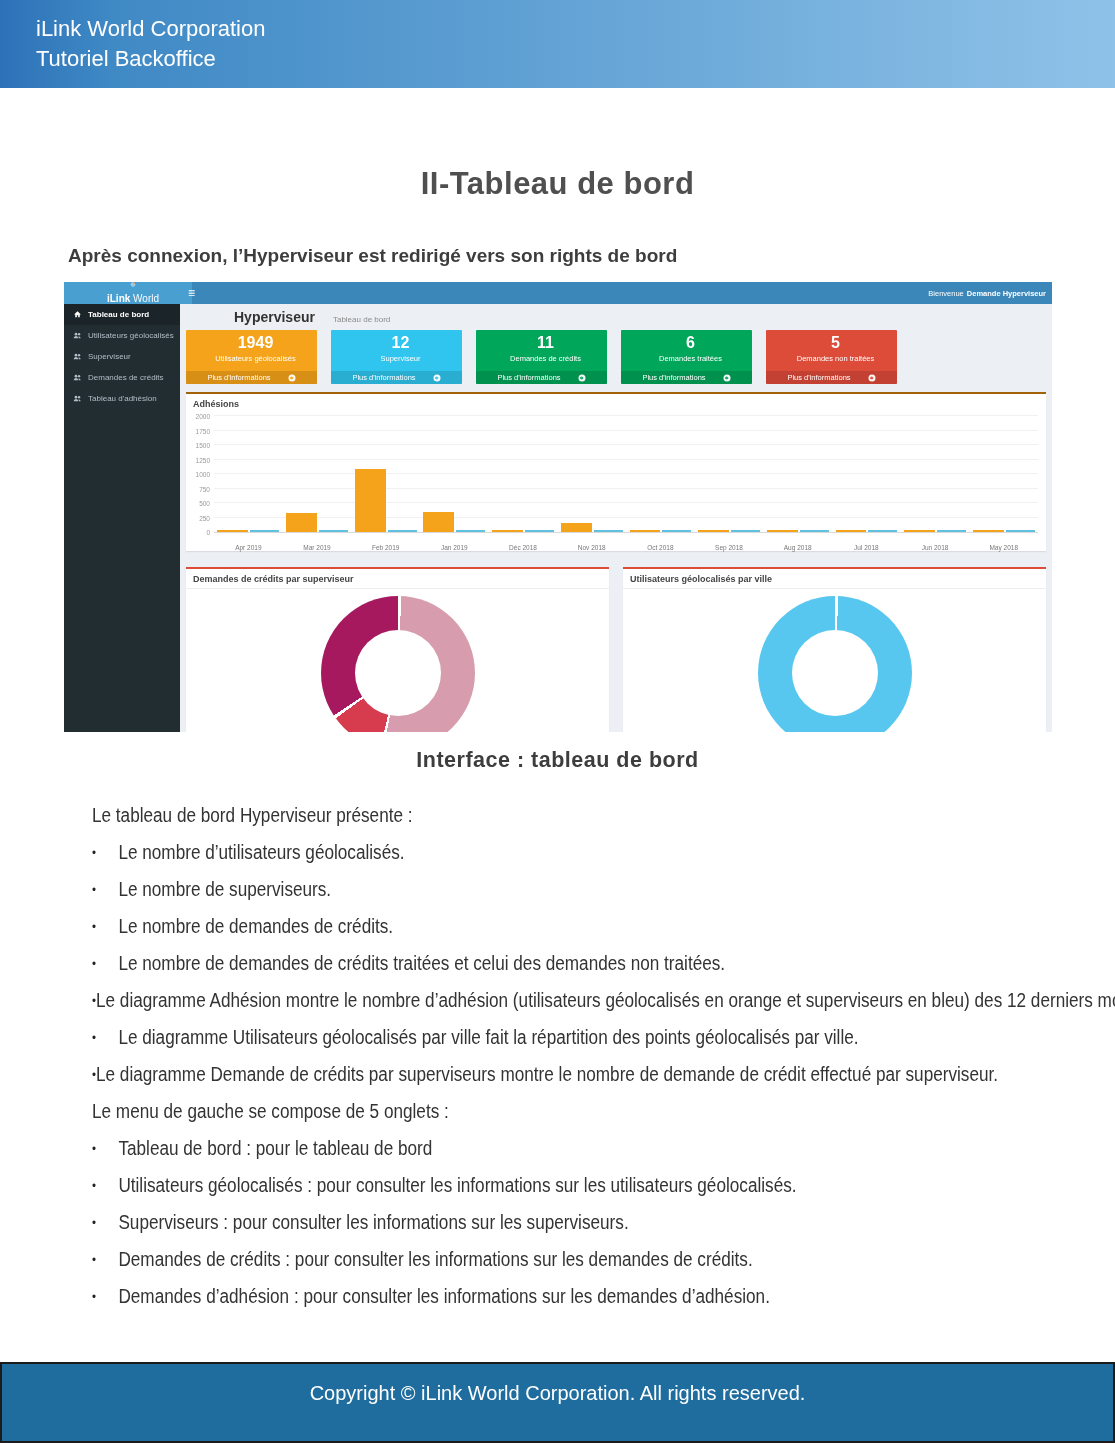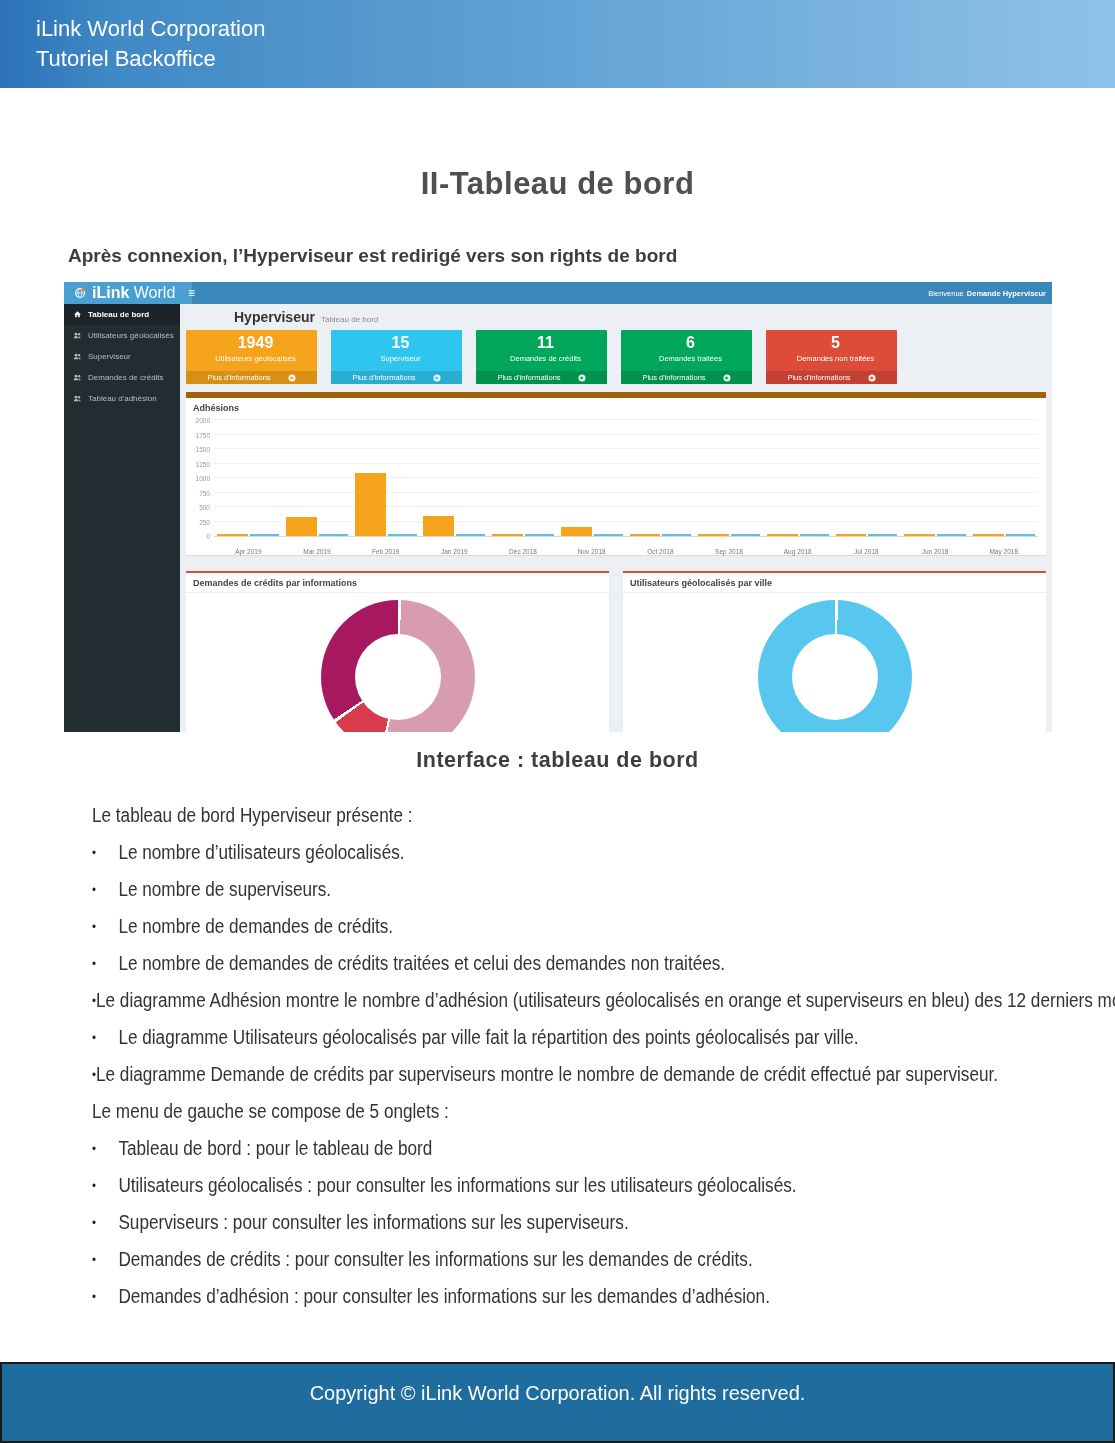--- a/index.html
+++ b/index.html
@@ -34,50 +34,50 @@
     position:absolute; top:1362px; left:0; width:1115px; height:81px;
     background:#1f6d9e; border:2px solid #1b1b1b; color:#fff;
     text-align:center; padding-top:18px; font-size:20px;
   }
 
   
   .dashboard { position:absolute; top:282px; left:64px; width:988px; height:450px;
                font-family:"Liberation Sans", sans-serif; }
   .db-topbar { position:absolute; top:0; left:0; right:0; height:22px; background:#3b87ba; }
   .db-logo { position:absolute; top:0; left:0; width:128px; height:22px; background:#4a9fd1;
-             color:#fff; font-size:16px; display:flex; align-items:center; gap:6px; padding-left:10px; }
+             color:#fff; font-size:10px; display:flex; align-items:center; gap:6px; padding-left:10px;flex-direction:column; }
   .db-logo b { font-weight:bold; } .db-logo .lw { font-weight:300; opacity:.95; }
   .db-burger { position:absolute; left:124px; top:0; height:22px; color:#fff; font-size:12px;
                display:flex; align-items:center; cursor:pointer; }
   .db-welcome { position:absolute; right:6px; top:0; height:22px; color:#fff; font-size:7.5px;
                 display:flex; align-items:center; gap:3px;justify-content:center; }
   .db-welcome b { font-weight:bold; }
 
   .db-sidebar { position:absolute; top:22px; bottom:0; left:0; width:116px; background:#222d32; }
   .sb-item { height:21px; display:flex; align-items:center; gap:6px; padding-left:9px;
              color:#b0bec5; font-size:8px; cursor:pointer; }
   .sb-item.active { background:#1b2428; color:#fff; font-weight:bold; }
   .sb-item svg { width:9px; height:9px; flex:none; }
 
   .db-main { position:absolute; top:22px; bottom:0; left:116px; right:0; background:#ecf0f5;
              padding:5px 6px 0 6px; overflow:hidden; }
-  .db-ch { display:flex; align-items:baseline; gap:6px; margin-bottom:5px;padding-left:48px; }
+  .db-ch { display:flex; align-items:baseline; gap:18px; margin-bottom:5px;padding-left:48px; }
   .db-ch .t1 { font-size:14px; font-weight:bold; color:#333; }
   .db-ch .t2 { font-size:8px; color:#8a8a8a; }
 
   .cards-row { display:flex; gap:14px;text-align:center; }
   .stat-card { width:131px; height:54px; color:#fff; border-radius:1px; position:relative; }
   .stat-card .v { font-size:16px; font-weight:bold; padding:4px 0 0 8px; }
   .stat-card .l { font-size:7.5px; padding:2px 0 0 8px; }
   .stat-card .foot { position:absolute; bottom:0; left:0; right:0; height:13px;
     background:rgba(0,0,0,.12); display:flex; align-items:center; justify-content:center;
     gap:17px; font-size:7.5px; cursor:pointer; }
   .stat-card .foot svg { width:8px; height:8px; }
 
-  .panel { background:#fff; border-top:6px solid #a16207; margin-top:8px; box-shadow:0 1px 1px rgba(0,0,0,.08); }
+  .panel { background:#fff; border-top:2px solid #a16207; margin-top:8px; box-shadow:0 1px 1px rgba(0,0,0,.08); }
   .panel .p-title { font-size:9px; font-weight:bold; color:#444; padding:5px 7px 4px 7px; }
 
   
   .chart-wrap { display:flex; padding:2px 8px 0 2px; }
   .ylabels { width:26px; position:relative; height:128px; }
   .ylabels span { position:absolute; right:4px; transform:translateY(50%); font-size:6.5px; color:#999; }
   .plot { flex:1; position:relative; height:116px; margin-top:2px; border-bottom:1px solid #d9d9d9; }
   .gridline { position:absolute; left:0; right:0; height:1px; background:#f1f1f1; }
   .bar-row { position:absolute; inset:0; display:flex; }
   .bar-group { flex:1; display:flex; align-items:flex-end; justify-content:center; gap:2px; }
@@ -181,21 +181,21 @@
           <div class="l">Utilisateurs géolocalisés</div>
           <div class="foot">
             <span>Plus d'informations</span>
             <svg viewBox="0 0 16 16">
               <circle cx="8" cy="8" r="7" fill="rgba(255,255,255,.95)"></circle>
               <path d="M7 4 l4 4 -4 4 V9.3 H4 V6.7 h3 z" fill="#f5a31a"></path>
             </svg>
           </div>
         </div>
         <div class="stat-card" style="background: rgb(47, 197, 238);">
-          <div class="v">15</div>
+          <div class="v">12</div>
           <div class="l">Superviseur</div>
           <div class="foot">
             <span>Plus d'informations</span>
             <svg viewBox="0 0 16 16">
               <circle cx="8" cy="8" r="7" fill="rgba(255,255,255,.95)"></circle>
               <path d="M7 4 l4 4 -4 4 V9.3 H4 V6.7 h3 z" fill="#2fc5ee"></path>
             </svg>
           </div>
         </div>
         <div class="stat-card" style="background: rgb(0, 166, 90);">
@@ -319,21 +319,21 @@
           <span>Sep 2018</span>
           <span>Aug 2018</span>
           <span>Jul 2018</span>
           <span>Jun 2018</span>
           <span>May 2018</span>
         </div>
     </div>
 
     <div class="donut-row">
       <div class="panel donut-panel">
-        <div class="p-title">Demandes de crédits par informations</div>
+        <div class="p-title">Demandes de crédits par superviseur</div>
         <div class="donut" style="background: conic-gradient(rgb(255, 255, 255) 0%, rgb(255, 255, 255) 0.7%, rgb(215, 157, 174) 0.7%, rgb(215, 157, 174) 53%, rgb(255, 255, 255) 53%, rgb(255, 255, 255) 53.7%, rgb(214, 59, 78) 53.7%, rgb(214, 59, 78) 65%, rgb(255, 255, 255) 65%, rgb(255, 255, 255) 65.7%, rgb(166, 25, 95) 65.7%, rgb(166, 25, 95) 100%);">
             <div class="hole"></div>
           </div>
       </div>
       <div class="panel donut-panel">
         <div class="p-title">Utilisateurs géolocalisés par ville</div>
         <div class="donut" style="background: conic-gradient(rgb(255, 255, 255) 0%, rgb(255, 255, 255) 0.7%, rgb(87, 199, 239) 0.7%, rgb(87, 199, 239) 100%);">
             <div class="hole"></div>
           </div>
       </div>

